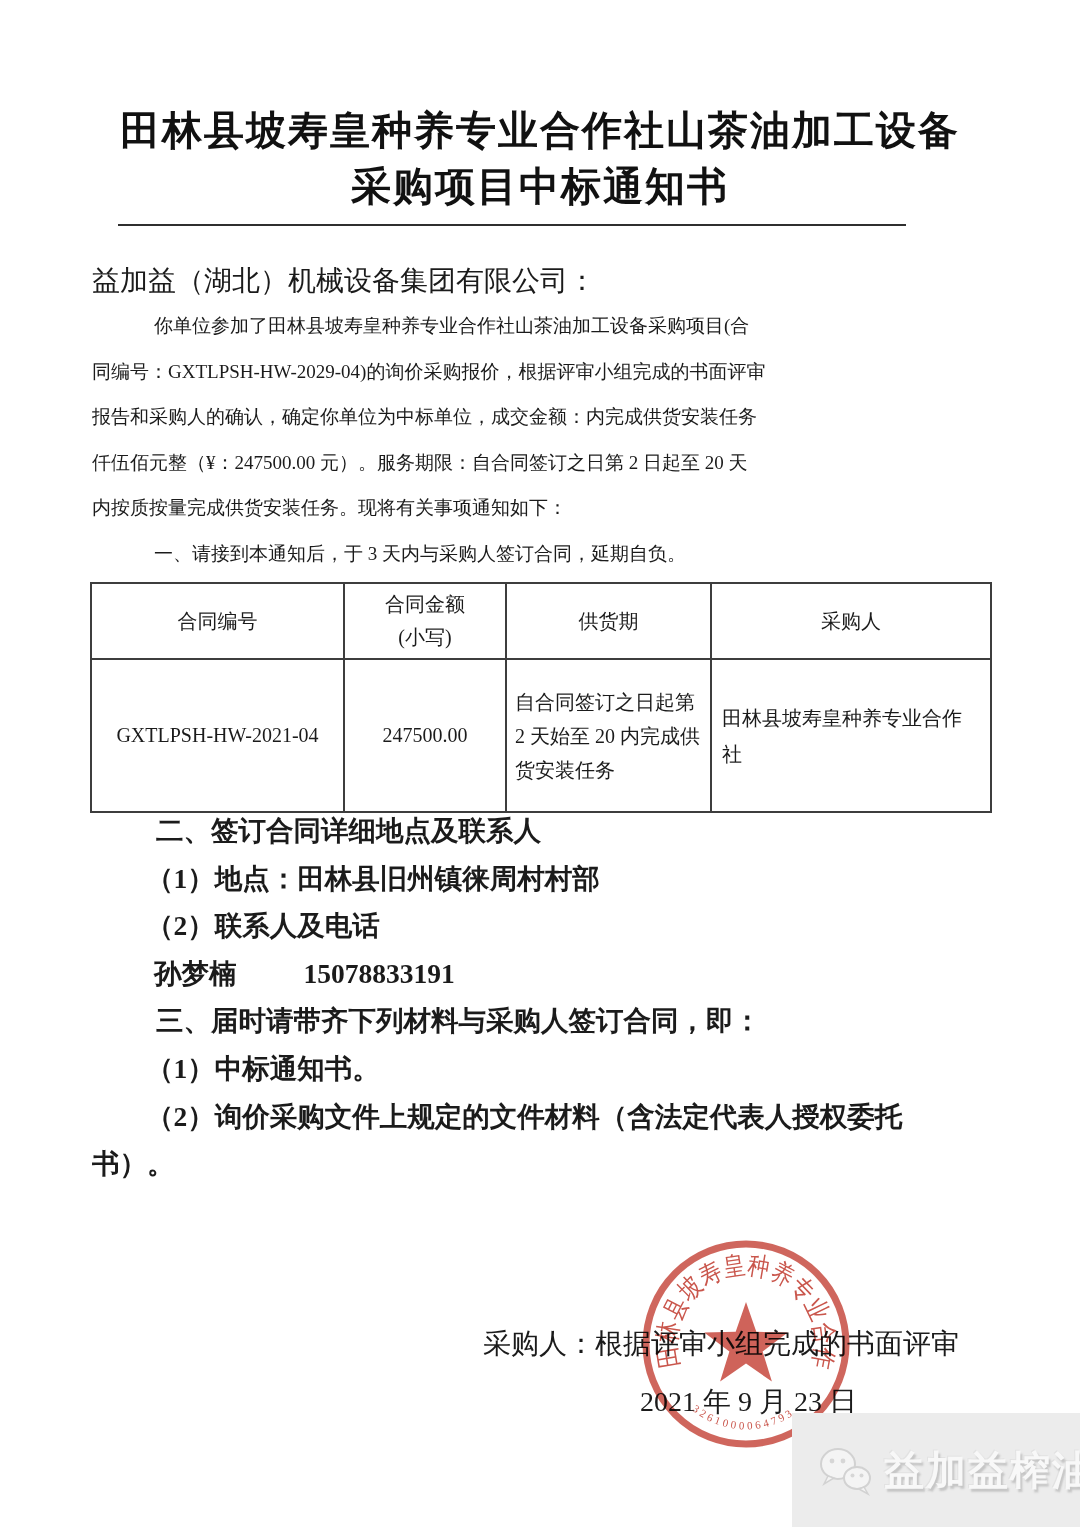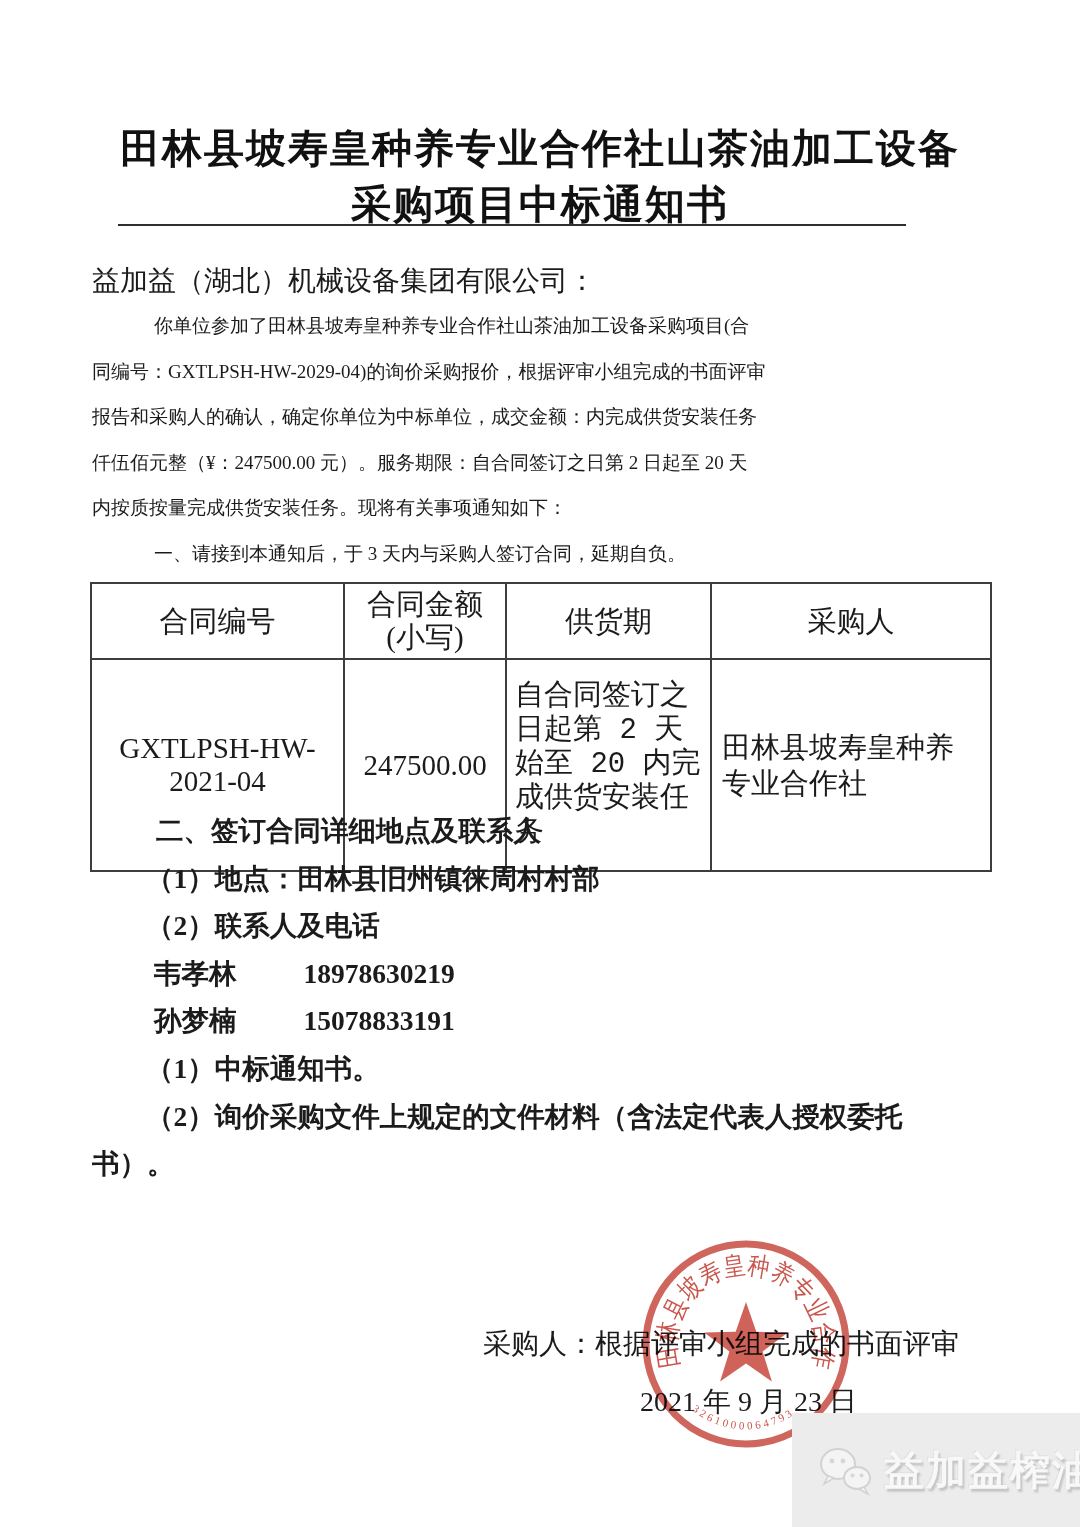--- a/index.html
+++ b/index.html
@@ -5,21 +5,21 @@
   html,body { margin:0; padding:0; background:#ffffff; }
   .page {
     position:relative; width:1080px; height:1527px; margin:0 auto;
     background:#ffffff; overflow:hidden;
     font-family:"Liberation Serif","DejaVu Serif",serif;
     color:#1b1b1b;
   }
   .doc-title {
     position:absolute; top:103px; left:0; width:1080px;
     text-align:center; font-size:40px; font-weight:700;
-    line-height:56px; letter-spacing:2px; color:#111;margin-top:18px;
+    line-height:56px; letter-spacing:2px; color:#111;
   }
   .title-underline {
     position:absolute; top:224px; left:118px; width:788px; height:0;
     border-top:2px solid #2f2f2f;
   }
   .recipient {
     position:absolute; top:258px; left:92px; width:898px;
     font-size:28px; line-height:45px; white-space:nowrap;
   }
   .body-block {
@@ -27,30 +27,30 @@
     font-size:19px; line-height:45.5px;
   }
   .body-block .line { white-space:nowrap; }
   .ind2 { padding-left:62px; }
   .ind-par { padding-left:54px; }
   .ind-sec { padding-left:64px; }
 
   table.contract {
     position:absolute; top:582px; left:90px; width:900px;
     border-collapse:collapse; table-layout:fixed;
-    font-size:29px;
+    font-size:20px;
     border-radius:13px;
   }
   table.contract th, table.contract td {
     border:2px solid #3d3d3d; font-weight:400; color:#1b1b1b;
   }
   table.contract th { height:72px; text-align:center; vertical-align:middle; line-height:33px; }
   table.contract td { height:143px; vertical-align:middle; }
   td.c-center { text-align:center; }
-  td.c-delivery { text-align:left; padding:20px 8px; line-height:34px;font-family:Liberation Mono, monospace; }
+  td.c-delivery { text-align:left; padding:4px 8px; line-height:34px; }
   td.c-purchaser { text-align:left; padding:4px 10px; line-height:36px; }
 
   .section-block {
     position:absolute; top:807px; left:92px; width:898px;
     font-size:27.5px; line-height:47.6px;
   }
   .section-block .line { white-space:nowrap;font-weight:bold; }
   .contact .phone { display:inline-block; margin-left:60px; }
 
   .sign-line {
@@ -140,27 +140,24 @@
         <td class="c-purchaser">田林县坡寿皇种养专业合作社</td>
       </tr>
     </tbody>
   </table>
 
   <div class="section-block">
     <div class="line ind-sec">二、签订合同详细地点及联系人</div>
     <div class="line ind-par">（1）地点：田林县旧州镇徕周村村部</div>
     <div class="line ind-par">（2）联系人及电话</div>
     <div class="line ind2 contact">
-      <span class="name">韦孝林</span>
-      <span class="phone">18978630219</span>
-    </div>
-    <div class="line ind2 contact">
       <span class="name">孙梦楠</span>
       <span class="phone">15078833191</span>
     </div>
+    <div class="line ind-sec">三、届时请带齐下列材料与采购人签订合同，即：</div>
     <div class="line ind-par">（1）中标通知书。</div>
     <div class="line ind-par">（2）询价采购文件上规定的文件材料（含法定代表人授权委托</div>
     <div class="line">书）。</div>
   </div>
 
   <div class="sign-line">采购人：根据评审小组完成的书面评审</div>
   <div class="date-line">2021 年 9 月 23 日</div>
 
   <svg class="seal" viewBox="0 0 232 232" xmlns="http://www.w3.org/2000/svg">
     <defs>

